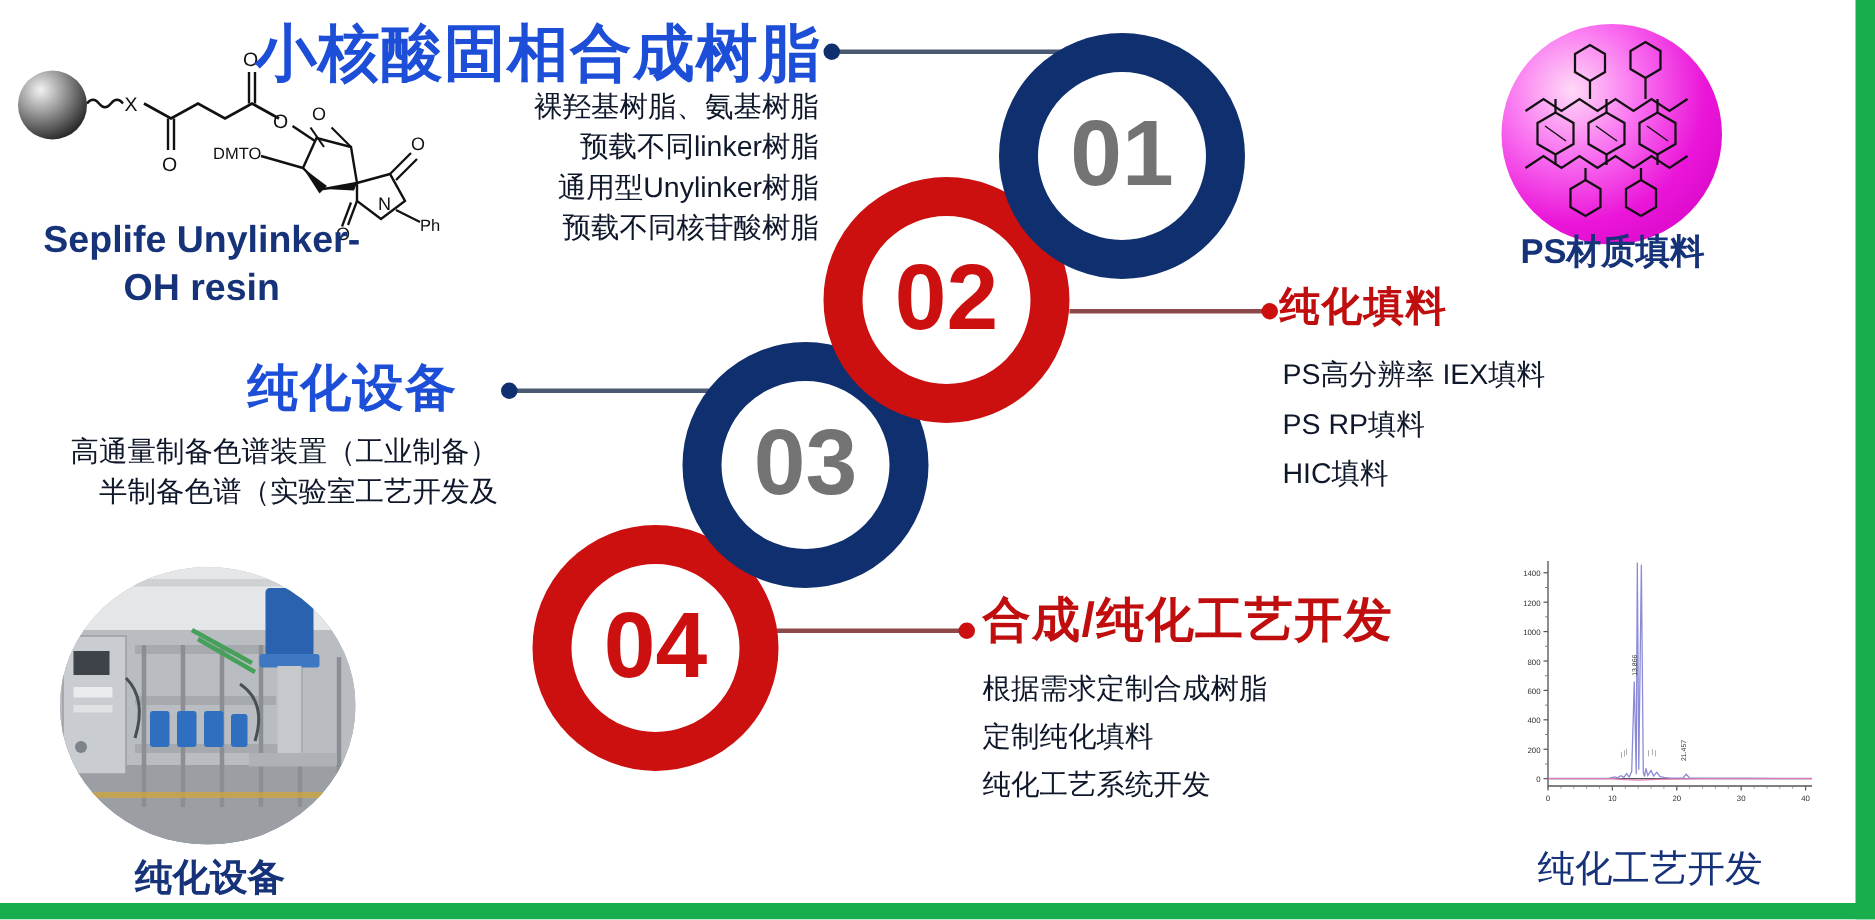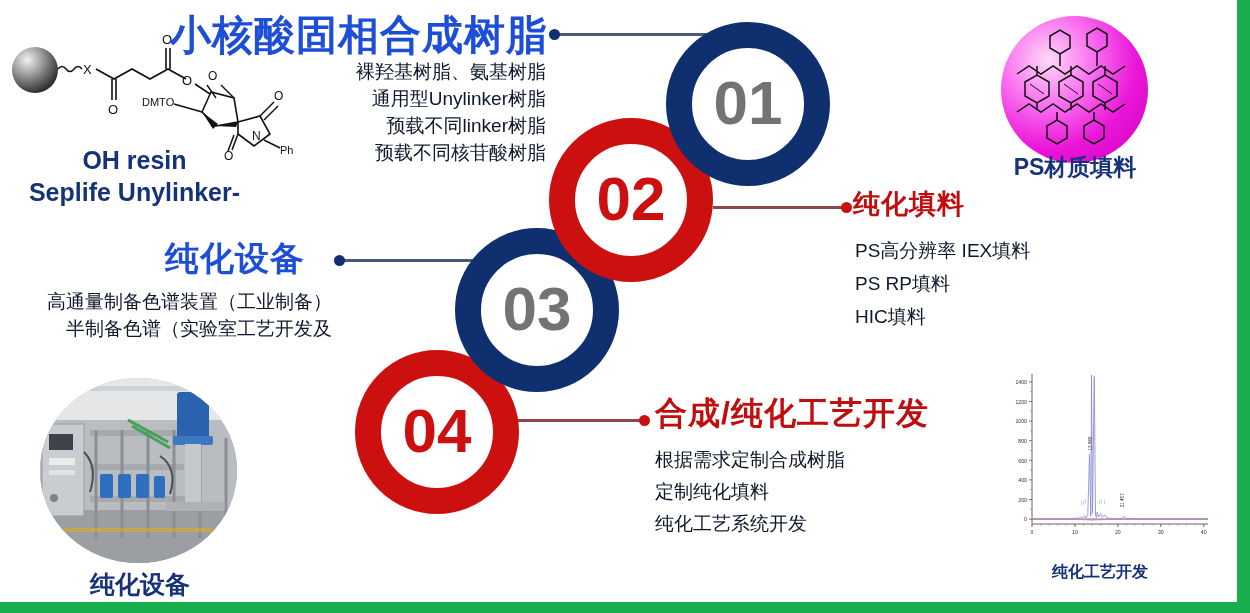--- a/index.html
+++ b/index.html
@@ -113,21 +113,21 @@
   }
 
   
   #chromo {
     position:absolute; left:996px; top:366px;
     width:218px; height:200px;
     background:#ffffff;
   }
   #chart-caption {
     position:absolute; left:960px; top:562px; width:280px;
-    text-align:center; font-size:16px; font-weight:bold; color:#16337a;
+    text-align:center; font-size:25px; font-weight:normal; color:#16337a;
   }
 
   
   .ring {
     position:absolute;
     border-radius:50%;
     background:#fff;
     display:flex; align-items:center; justify-content:center;
     font-weight:bold;
   }
@@ -205,29 +205,29 @@
       <text x="250" y="118" font-family="'Liberation Sans',sans-serif" font-size="12" fill="#111">N</text>
       <line x1="236" y1="112" x2="230" y2="128" stroke="#111" stroke-width="1.5"></line>
       <line x1="232" y1="113" x2="226" y2="129" stroke="#111" stroke-width="1.5"></line>
       <text x="222" y="138" font-family="'Liberation Sans',sans-serif" font-size="12" fill="#111">O</text>
       <path d="M262 118 L278 126" fill="none" stroke="#111" stroke-width="1.4"></path>
       <text x="278" y="132" font-family="'Liberation Sans',sans-serif" font-size="11" fill="#111">Ph</text>
     </svg>
   </div>
 
   <div id="seplife-label">
+    <div>Seplife Unylinker-</div>
     <div>OH resin</div>
-    <div>Seplife Unylinker-</div>
   </div>
 
   <div id="sec01-title" class="h-blue">小核酸固相合成树脂</div>
   <div id="sec01-lines">
     <div class="body-line">裸羟基树脂、氨基树脂</div>
+    <div class="body-line">预载不同linker树脂</div>
     <div class="body-line">通用型Unylinker树脂</div>
-    <div class="body-line">预载不同linker树脂</div>
     <div class="body-line">预载不同核苷酸树脂</div>
   </div>
 
   <div id="sec03-title" class="h-blue">纯化设备</div>
   <div id="sec03-lines">
     <div class="body-line">高通量制备色谱装置（工业制备）</div>
     <div class="body-line">半制备色谱（实验室工艺开发及</div>
   </div>
 
   <div id="equip-photo">

